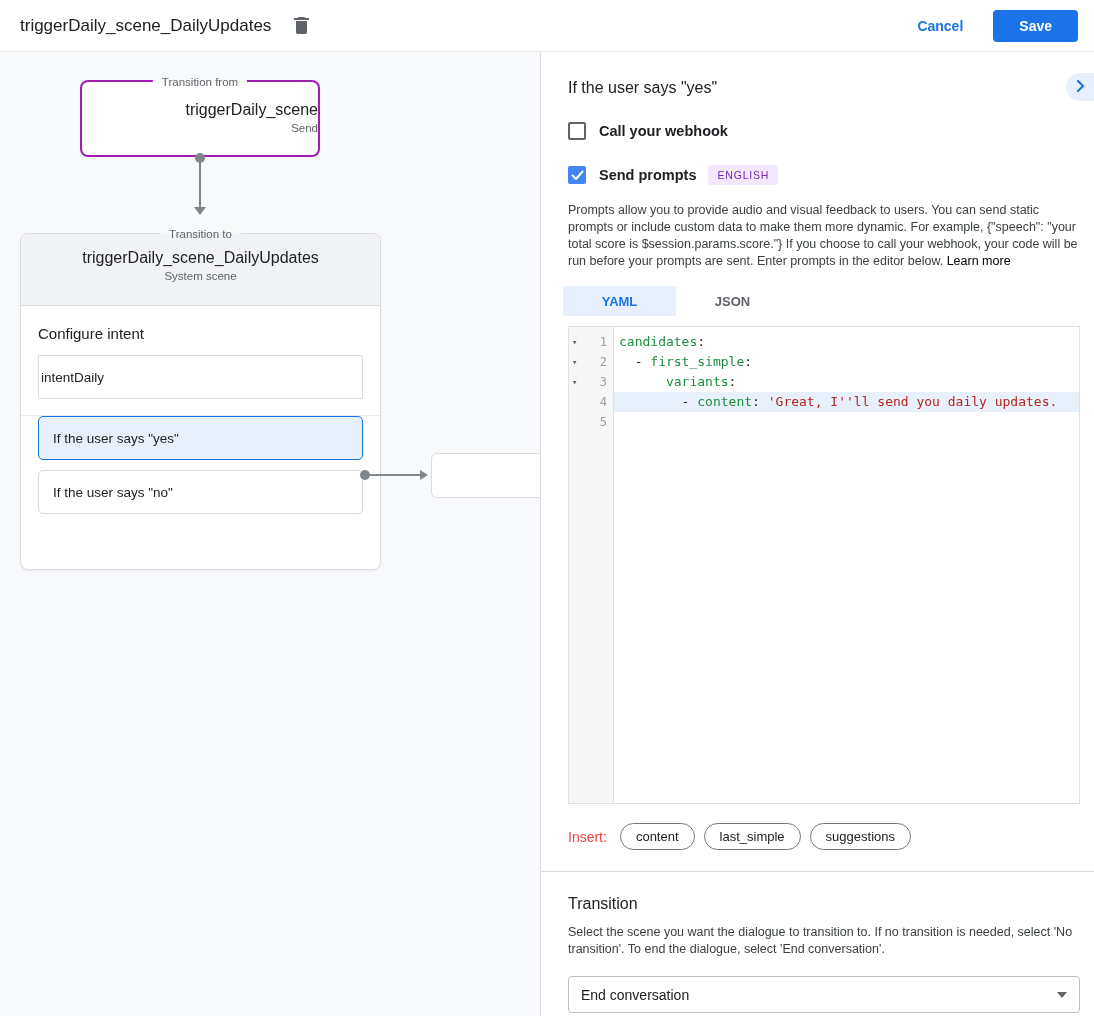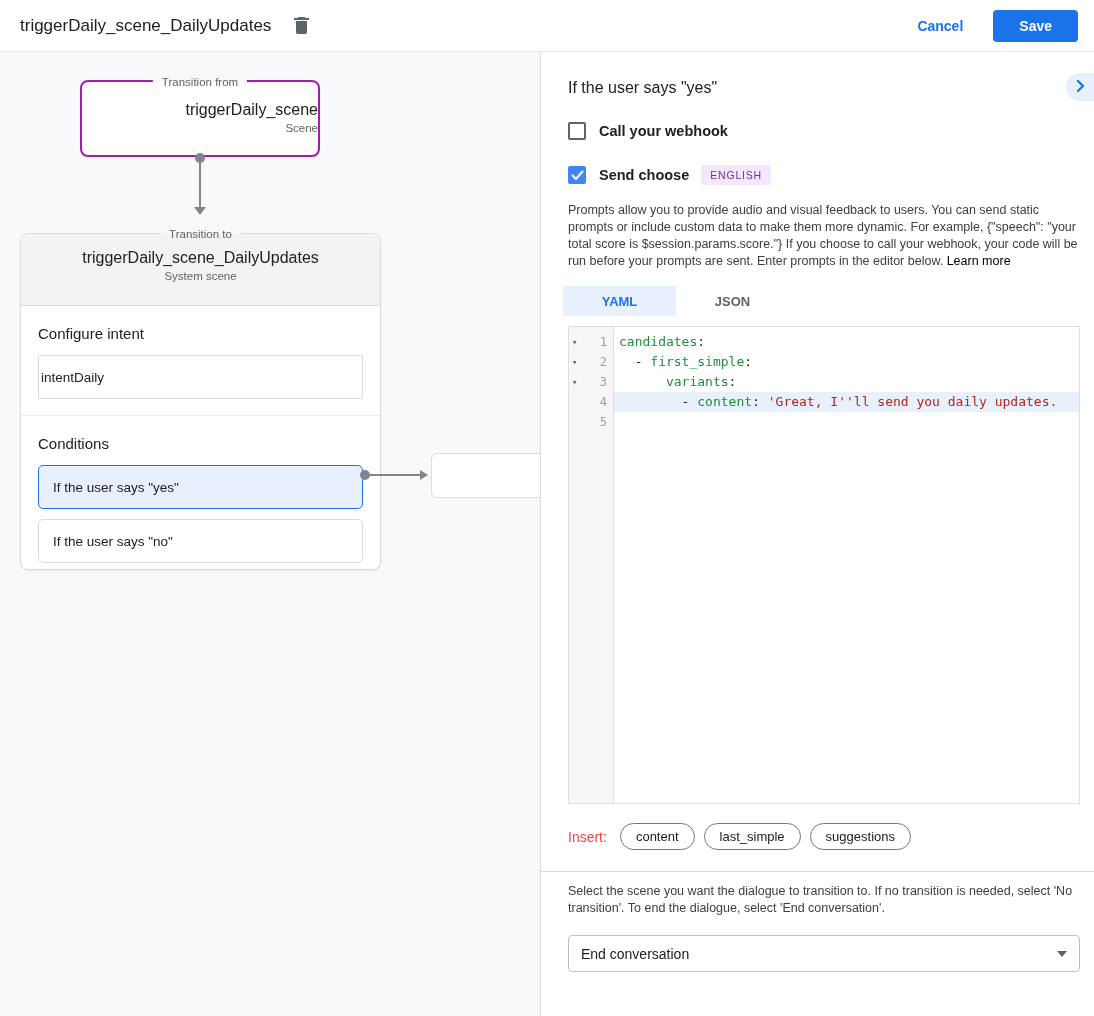--- a/index.html
+++ b/index.html
@@ -101,40 +101,39 @@
   <button class="save-btn">Save</button>
 </div>
 
 <div class="body-wrap">
 
   <div class="canvas">
 
     <div class="from-node">
       <span class="legend legend-white">Transition from</span>
       <div class="node-title">triggerDaily_scene</div>
-      <div class="node-subtitle">Scene</div>
+      <div class="node-subtitle">Send</div>
     </div>
 
     <div class="conn-dot" style="left:195px; top:101px;"></div>
     <div class="conn-vline" style="left:199px; top:106px; height:50px;"></div>
     <div class="arrow-down" style="left:194px; top:155px;"></div>
 
     <div class="to-node">
       <span class="legend legend-gray">Transition to</span>
       <div class="to-node-header">
         <div class="node-title">triggerDaily_scene_DailyUpdates</div>
         <div class="node-subtitle">System scene</div>
       </div>
       <div class="to-node-body">
         <div class="section-heading">Configure intent</div>
         <div class="intent-box">
           <span>intentDaily</span>
         </div>
         <div class="section-divider"></div>
-        <div class="section-heading">Conditions</div>
         <div class="condition-row selected">
           <span>If the user says "yes"</span>
         </div>
         <div class="condition-row">
           <span>If the user says "no"</span>
         </div>
       </div>
     </div>
 
     <div class="conn-dot" style="left:360px; top:418px;"></div>
@@ -159,21 +158,21 @@
       <span class="checkbox"></span>
       <span class="check-label">Call your webhook</span>
     </div>
 
     <div class="check-row">
       <span class="checkbox checked">
         <svg width="13" height="11" viewBox="0 0 13 11">
             <path d="M1.5 5.5 L5 9 L11.5 1.5" stroke="#fff" stroke-width="2" fill="none" stroke-linecap="round" stroke-linejoin="round"></path>
           </svg>
       </span>
-      <span class="check-label">Send choose</span>
+      <span class="check-label">Send prompts</span>
       <span class="lang-badge">ENGLISH</span>
     </div>
 
     <div class="panel-desc"><span>Prompts allow you to provide audio and visual feedback to users. You can send static prompts or include custom data to make them more dynamic. For example, {"speech": "your total score is $session.params.score."} If you choose to call your webhook, your code will be run before your prompts are sent. Enter prompts in the editor below. </span><a href="#" class="learn-more">Learn more</a></div>
 
     <div class="tab-bar">
       <div class="tab active">YAML</div>
       <div class="tab">JSON</div>
     </div>
 
@@ -196,20 +195,21 @@
 
     <div class="insert-row">
       <span class="insert-label">Insert:</span>
       <button class="chip">content</button>
       <button class="chip">last_simple</button>
       <button class="chip">suggestions</button>
     </div>
 
     <div class="panel-divider"></div>
 
+    <div class="transition-heading">Transition</div>
     <div class="transition-desc">Select the scene you want the dialogue to transition to. If no transition is needed, select 'No transition'. To end the dialogue, select 'End conversation'.</div>
 
     <div class="dropdown">
       <span>End conversation</span>
       <span class="caret-icon"></span>
     </div>
 
   </div>
 </div>
 

